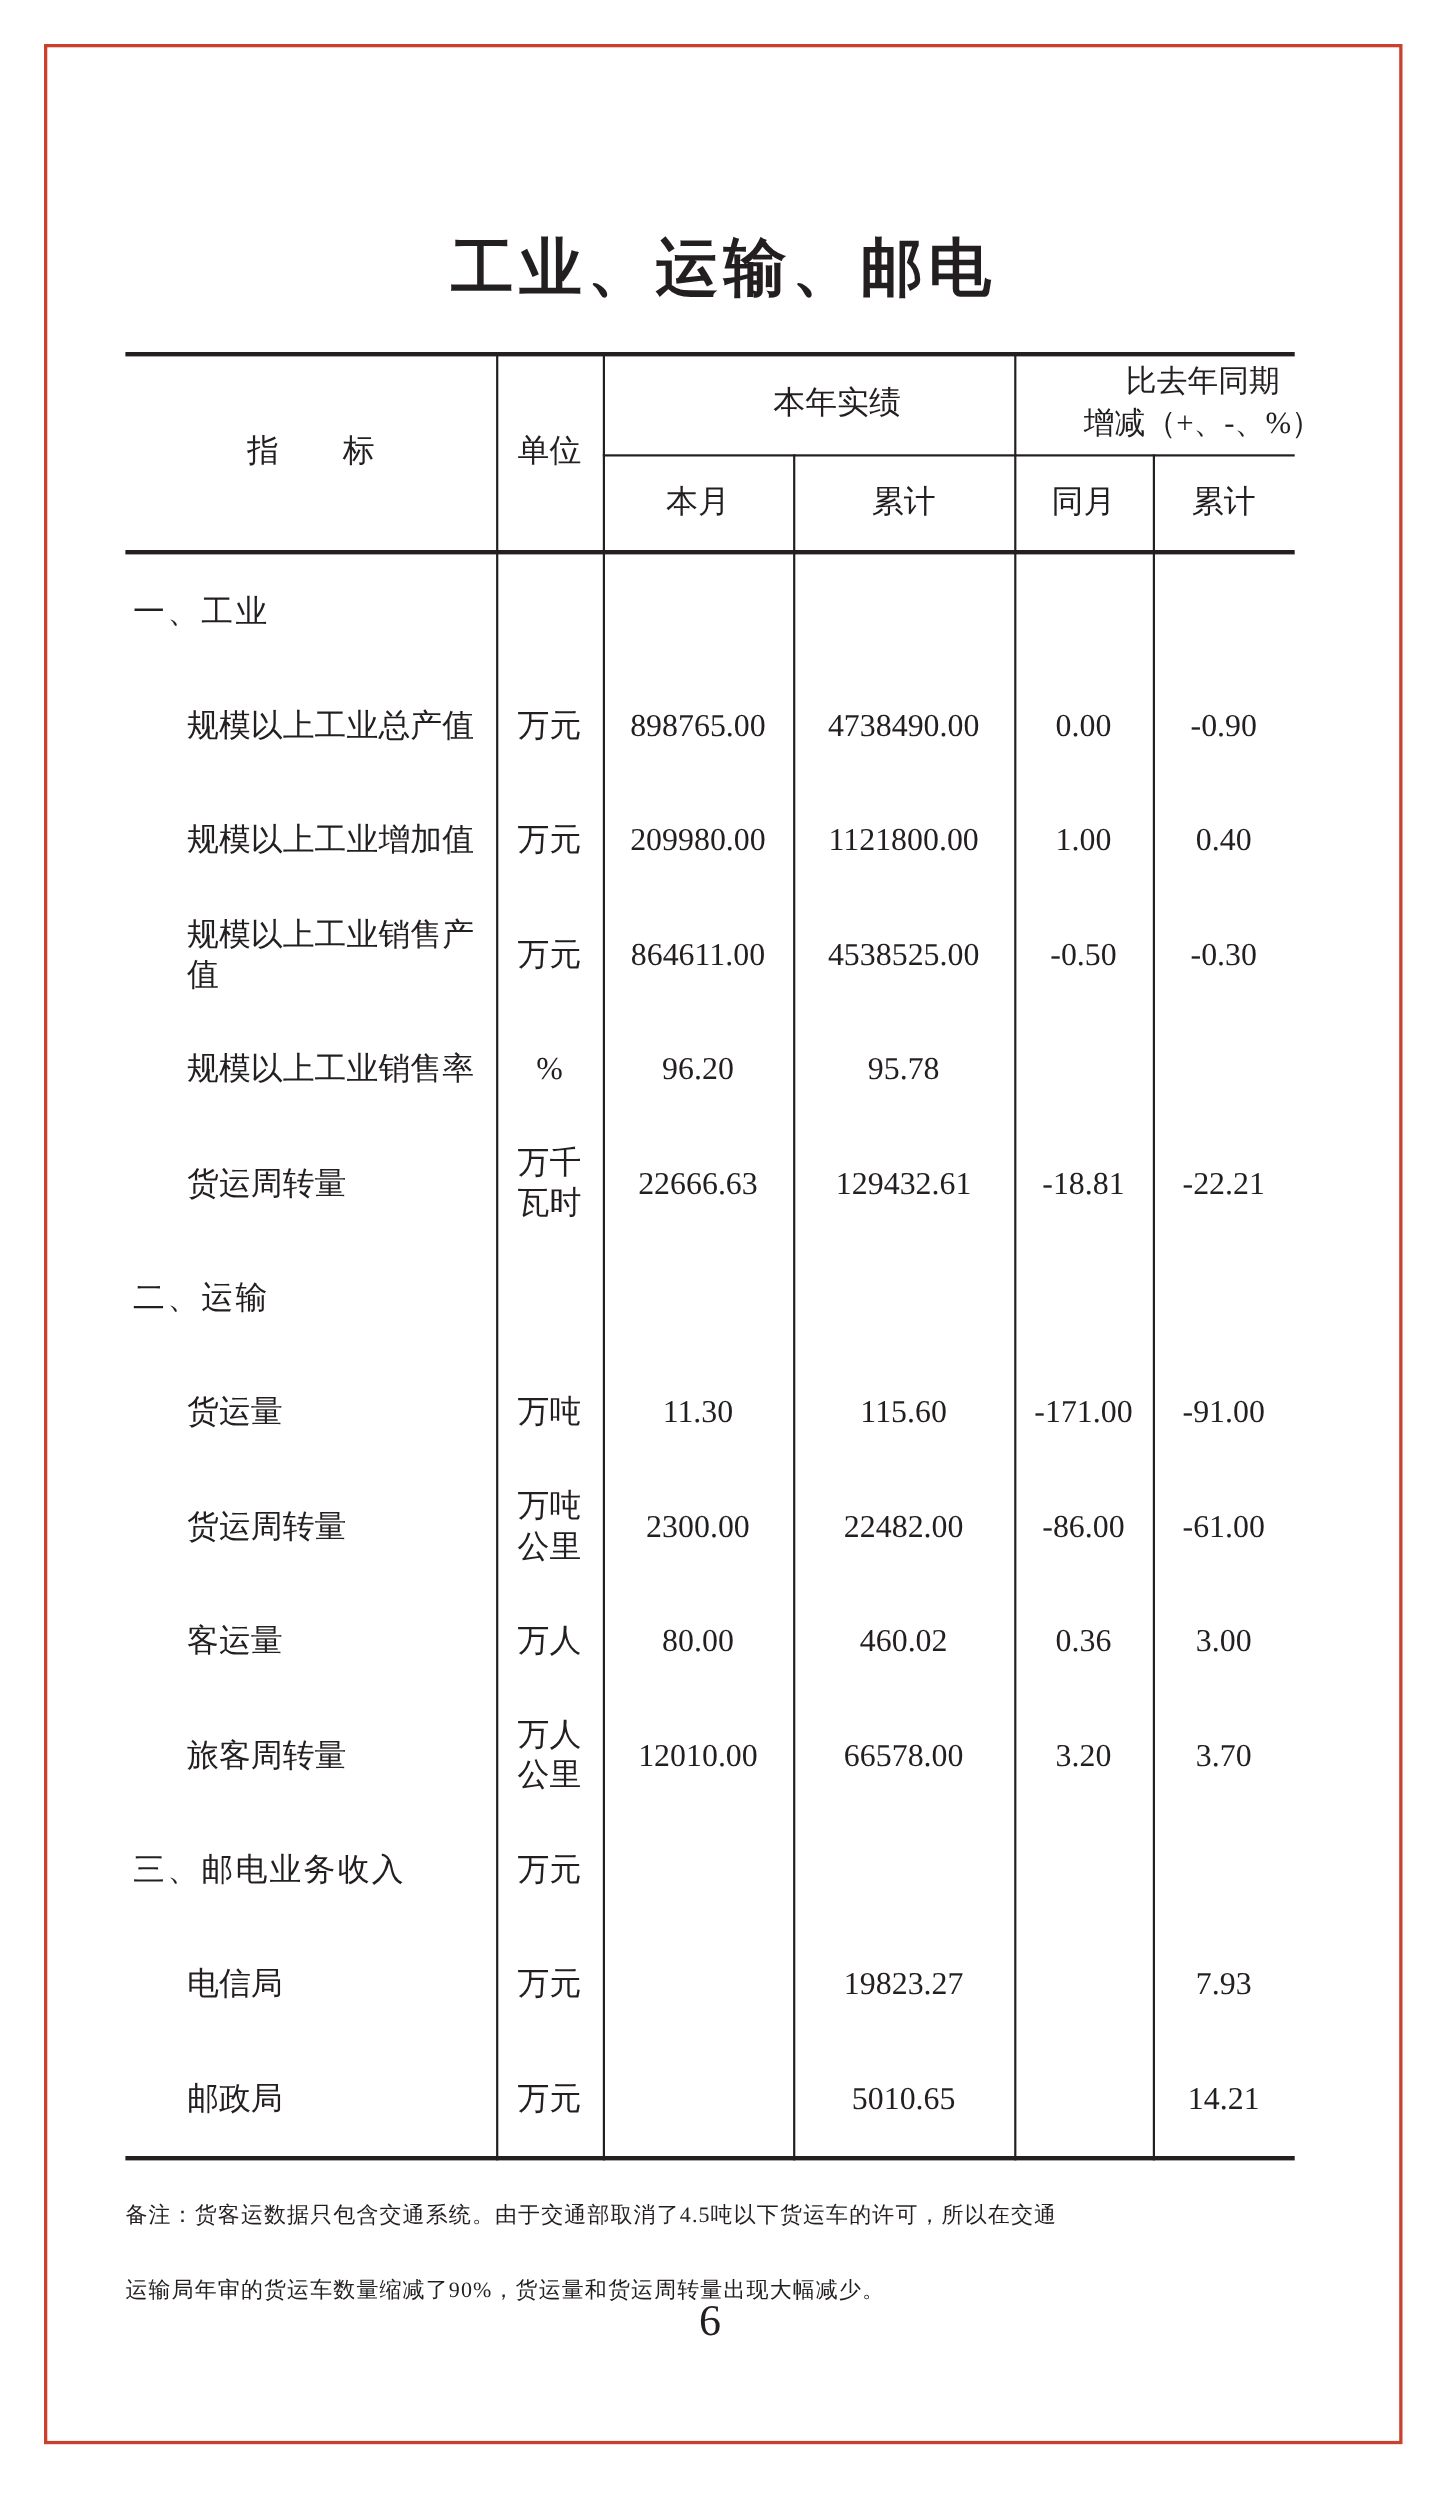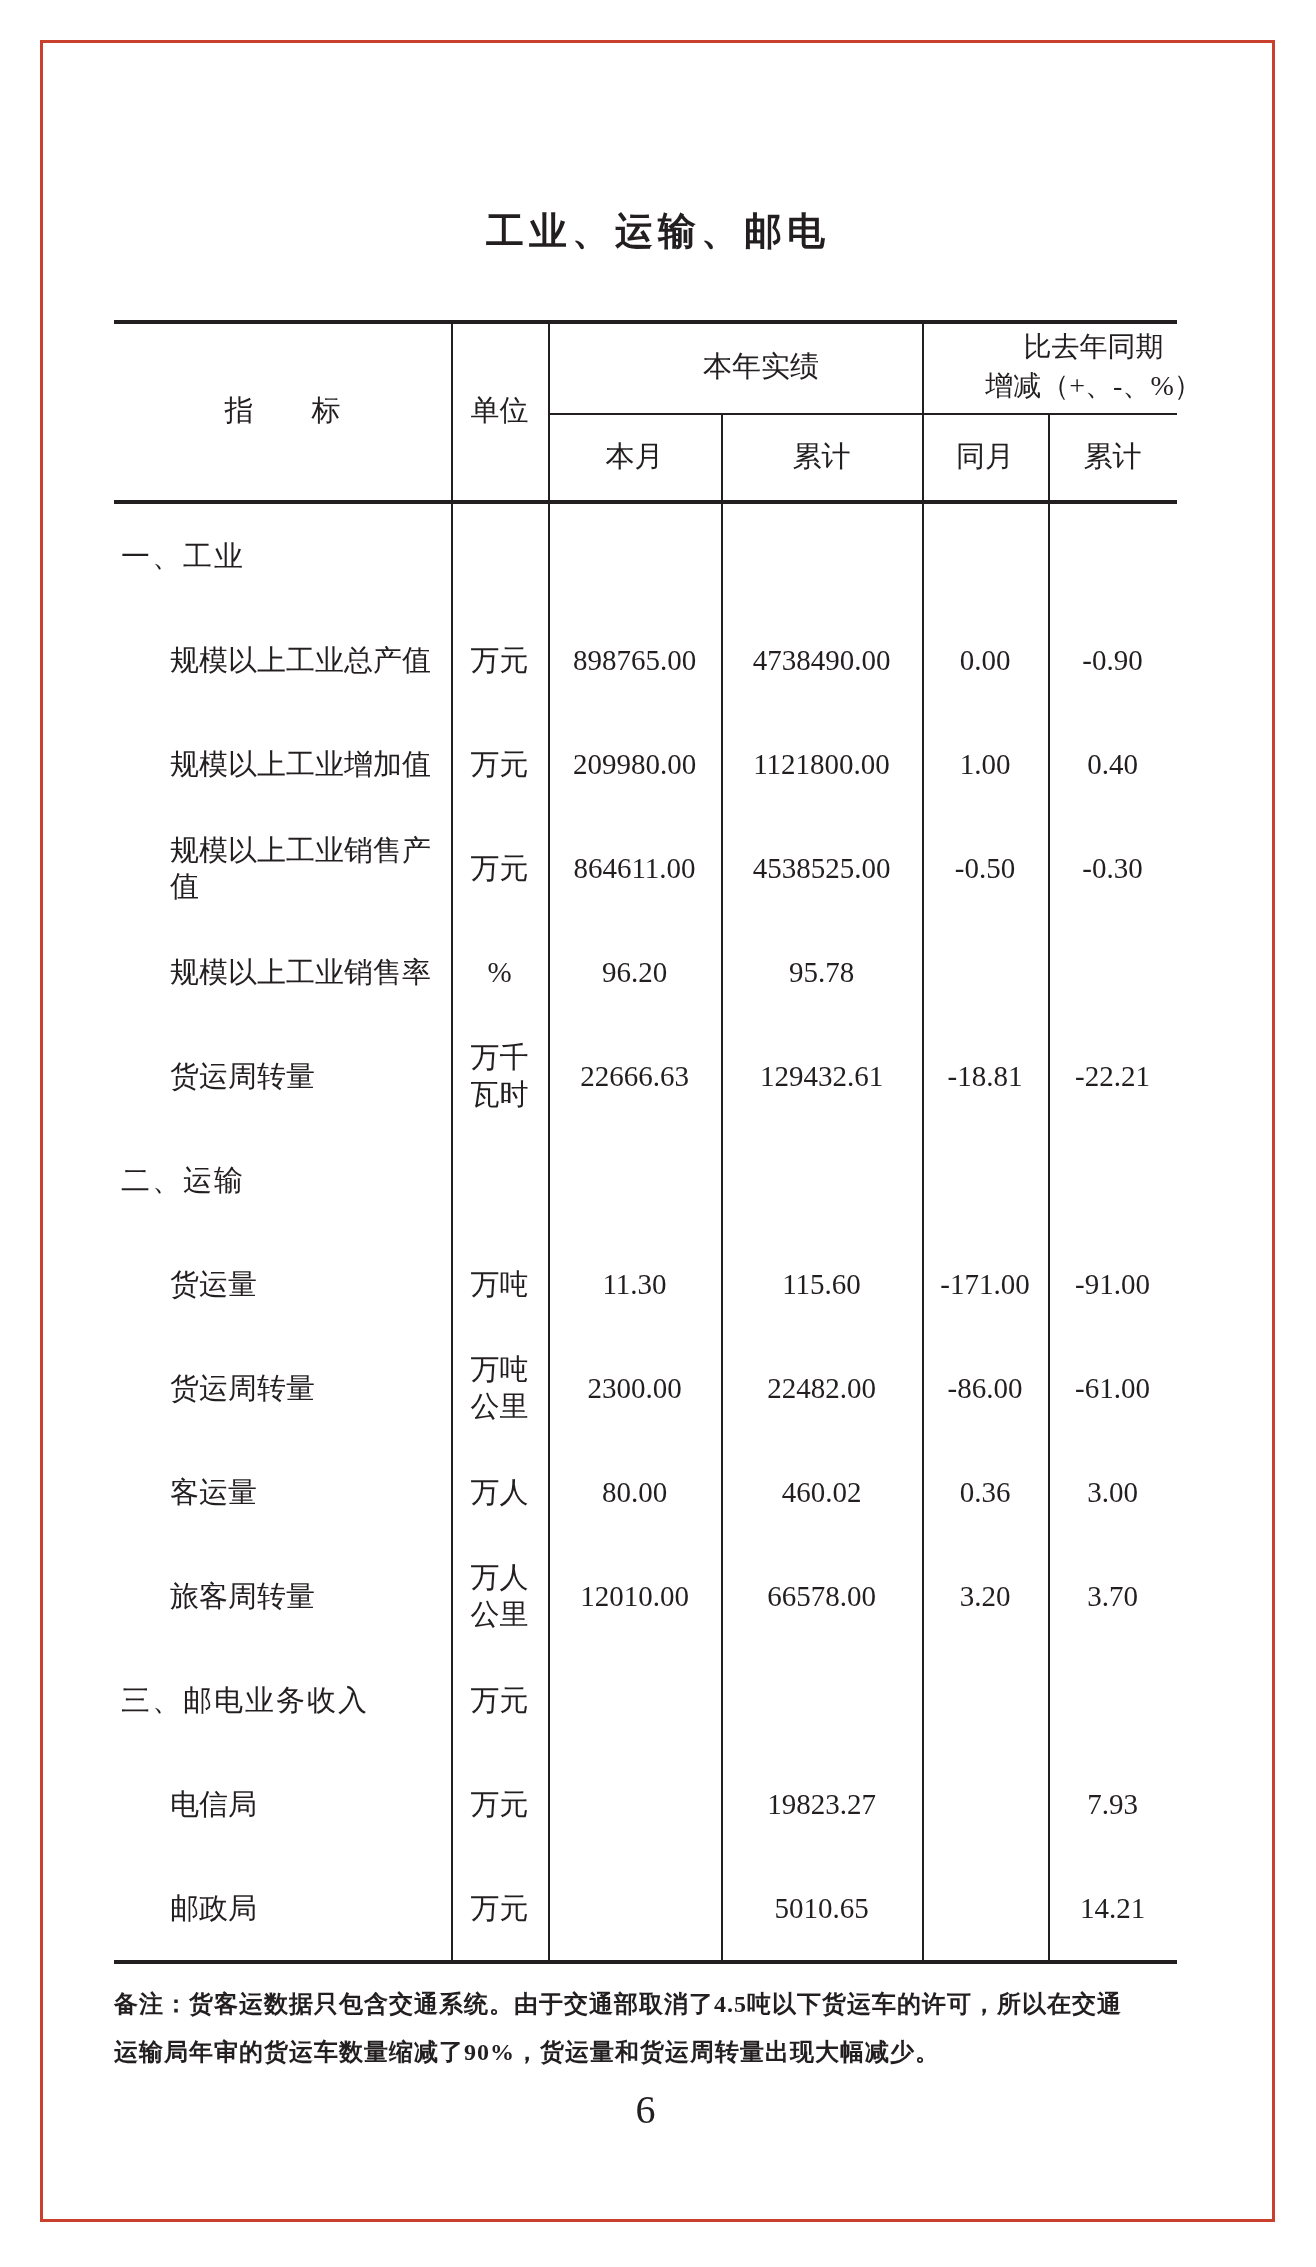--- a/index.html
+++ b/index.html
@@ -7,21 +7,21 @@
     width:1316px;height:2267px;position:relative;background:#ffffff;
     font-family:"Liberation Serif","DejaVu Serif",serif;color:#231f20;
     overflow:hidden;
   }
   .page-border{
     position:absolute;left:40px;top:40px;width:1229px;height:2176px;
     border:3px solid #c9402c;
   }
   .title{
     position:absolute;left:0;top:206px;width:1316px;text-align:center;
-    font-size:38px;font-weight:bold;letter-spacing:5px;
+    font-size:57px;font-weight:bold;letter-spacing:5px;
   }
   .table{
     position:absolute;left:114px;top:320px;width:1063px;height:1644px;
     font-size:29px;line-height:1.25;
   }
   .hline,.vline{position:absolute;background:#231f20;}
   .vline{width:2px;}
   .h-top{left:0;top:0;width:1063px;height:4px;}
   .h-mid{left:434px;top:93px;width:629px;height:2px;}
   .h-head{left:0;top:180px;width:1063px;height:4px;}
@@ -55,21 +55,21 @@
     overflow:hidden;
   }
   .cell.label{justify-content:flex-start;text-align:left;padding-left:56px;}
   .trow.section .cell.label{
     padding-left:7px;font-family:"Liberation Sans","DejaVu Sans",sans-serif;
     font-weight:normal;letter-spacing:2px;
   }
   .cell.unit{white-space:pre-line;line-height:37px;}
   .note{
     position:absolute;left:114px;top:1980px;width:1090px;
-    font-size:24px;font-weight:bold;line-height:48px;white-space:pre-line;
+    font-size:20px;font-weight:normal;line-height:68px;white-space:pre-line;
     letter-spacing:1px;
   }
   .pageno{
     position:absolute;left:114px;top:2086px;width:1063px;text-align:center;
     font-size:40px;
   }
 </style>
 </head>
 <body>
 

